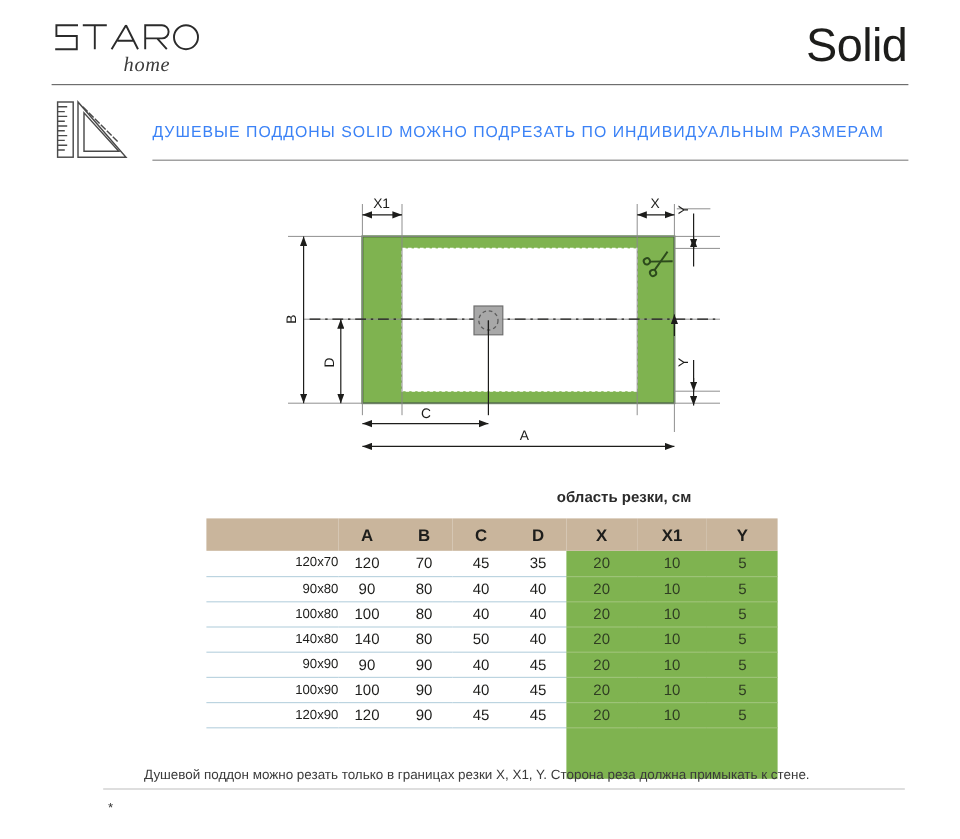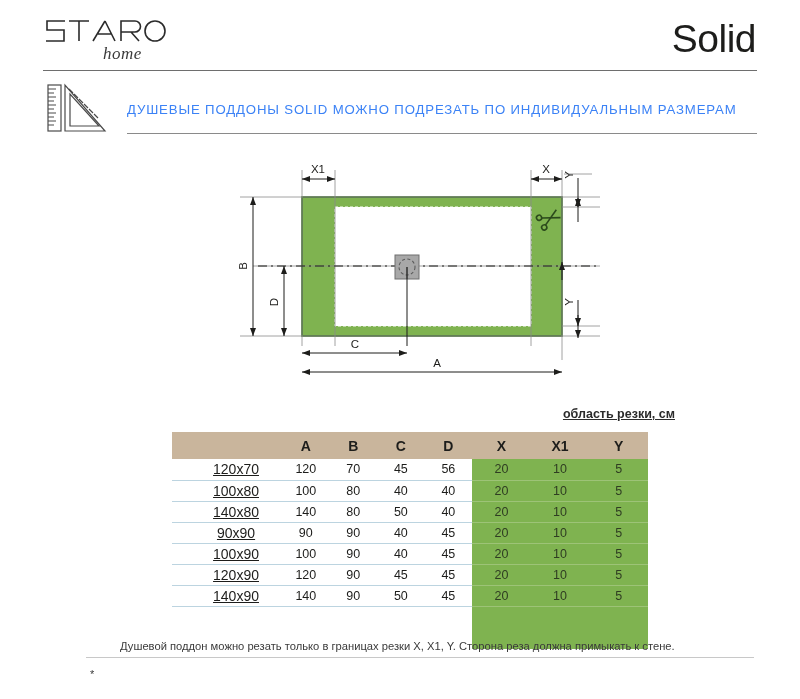--- a/index.html
+++ b/index.html
@@ -36,22 +36,22 @@
   #rule-sub{
     position:absolute;left:127px;top:133px;width:630px;height:1px;background:#8a8a8a;
   }
 
   
   #diagram{position:absolute;left:0;top:150px;width:800px;height:240px;}
   #diagram svg{display:block;}
 
   
   #cut-area-label{
-    position:absolute;left:500px;top:407px;width:175px;
-    text-align:right;font-size:12.5px;font-weight:bold;color:#2b2b2b;text-decoration:underline;
+    position:absolute;left:464px;top:407px;width:175px;
+    text-align:left;font-size:12.5px;font-weight:bold;color:#2b2b2b;
   }
   #table-wrap{position:absolute;left:172px;top:432px;width:476px;height:218px;}
   #green-block{
     position:absolute;left:300px;top:27px;width:176px;height:190px;
     background:#7fb350;
   }
   table#spec{
     position:relative;border-collapse:collapse;width:476px;
     table-layout:fixed;z-index:2;
   }
@@ -60,21 +60,21 @@
     height:27px;background:#c9b59c;color:#1d1d1b;
     font-size:14px;font-weight:bold;text-align:center;vertical-align:middle;
   }
   table#spec thead th.cut{background:#c9b59c;}
   table#spec tbody tr{height:21.1px;}
   table#spec tbody td{
     font-size:12.5px;text-align:center;vertical-align:middle;
     border-bottom:1px solid #bcd4e0;background:transparent;color:#1d1d1b;
   }
   table#spec tbody td.size{
-    text-align:center;padding-left:18px;font-size:14px;text-decoration:underline;
+    text-align:right;padding-left:18px;font-size:11px;
   }
   table#spec tbody td.cut{border-bottom:1px solid #9dc377;color:#2f3d22;}
   col.c-size{width:110px;}
   col.c-dim{width:47.5px;}
   col.c-cut{width:58.6px;}
 
   
   #foot-rule{position:absolute;left:86px;top:657px;width:668px;height:1px;background:#c8c8c8;}
   #foot-star{position:absolute;left:90px;top:668px;font-size:11px;color:#3a3a3a;}
   #footnote{position:absolute;left:120px;top:640px;width:660px;font-size:11.2px;color:#3a3a3a;white-space:nowrap;}
@@ -236,21 +236,31 @@
         <th class="cut">X1</th>
         <th class="cut">Y</th>
       </tr>
     </thead>
     <tbody id="spec-body">
         <tr>
           <td class="size">120x70</td>
           <td>120</td>
           <td>70</td>
           <td>45</td>
-          <td>56</td>
+          <td>35</td>
+          <td class="cut">20</td>
+          <td class="cut">10</td>
+          <td class="cut">5</td>
+        </tr>
+        <tr>
+          <td class="size">90x80</td>
+          <td>90</td>
+          <td>80</td>
+          <td>40</td>
+          <td>40</td>
           <td class="cut">20</td>
           <td class="cut">10</td>
           <td class="cut">5</td>
         </tr>
         <tr>
           <td class="size">100x80</td>
           <td>100</td>
           <td>80</td>
           <td>40</td>
           <td>40</td>
@@ -291,29 +301,19 @@
         <tr>
           <td class="size">120x90</td>
           <td>120</td>
           <td>90</td>
           <td>45</td>
           <td>45</td>
           <td class="cut">20</td>
           <td class="cut">10</td>
           <td class="cut">5</td>
         </tr>
-        <tr>
-          <td class="size">140x90</td>
-          <td>140</td>
-          <td>90</td>
-          <td>50</td>
-          <td>45</td>
-          <td class="cut">20</td>
-          <td class="cut">10</td>
-          <td class="cut">5</td>
-        </tr>
       </tbody>
   </table>
 </div>
 
 <div id="foot-rule"></div>
 <div id="foot-star">*</div>
 <div id="footnote">Душевой поддон можно резать только в границах резки X, X1, Y. Сторона реза должна примыкать к стене.</div>
 
 </body></html>

